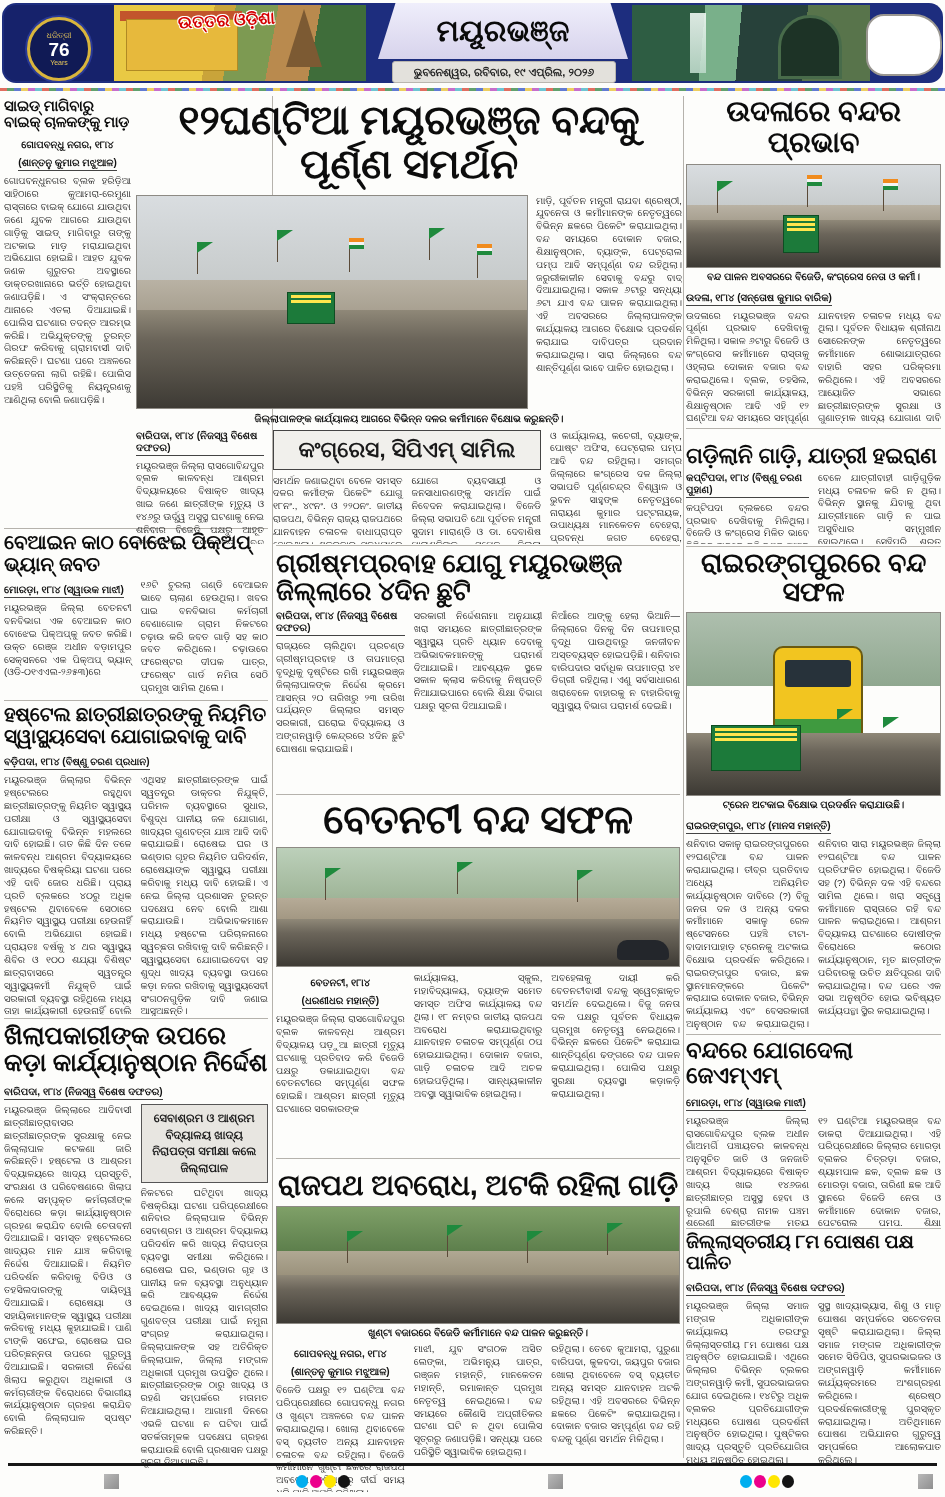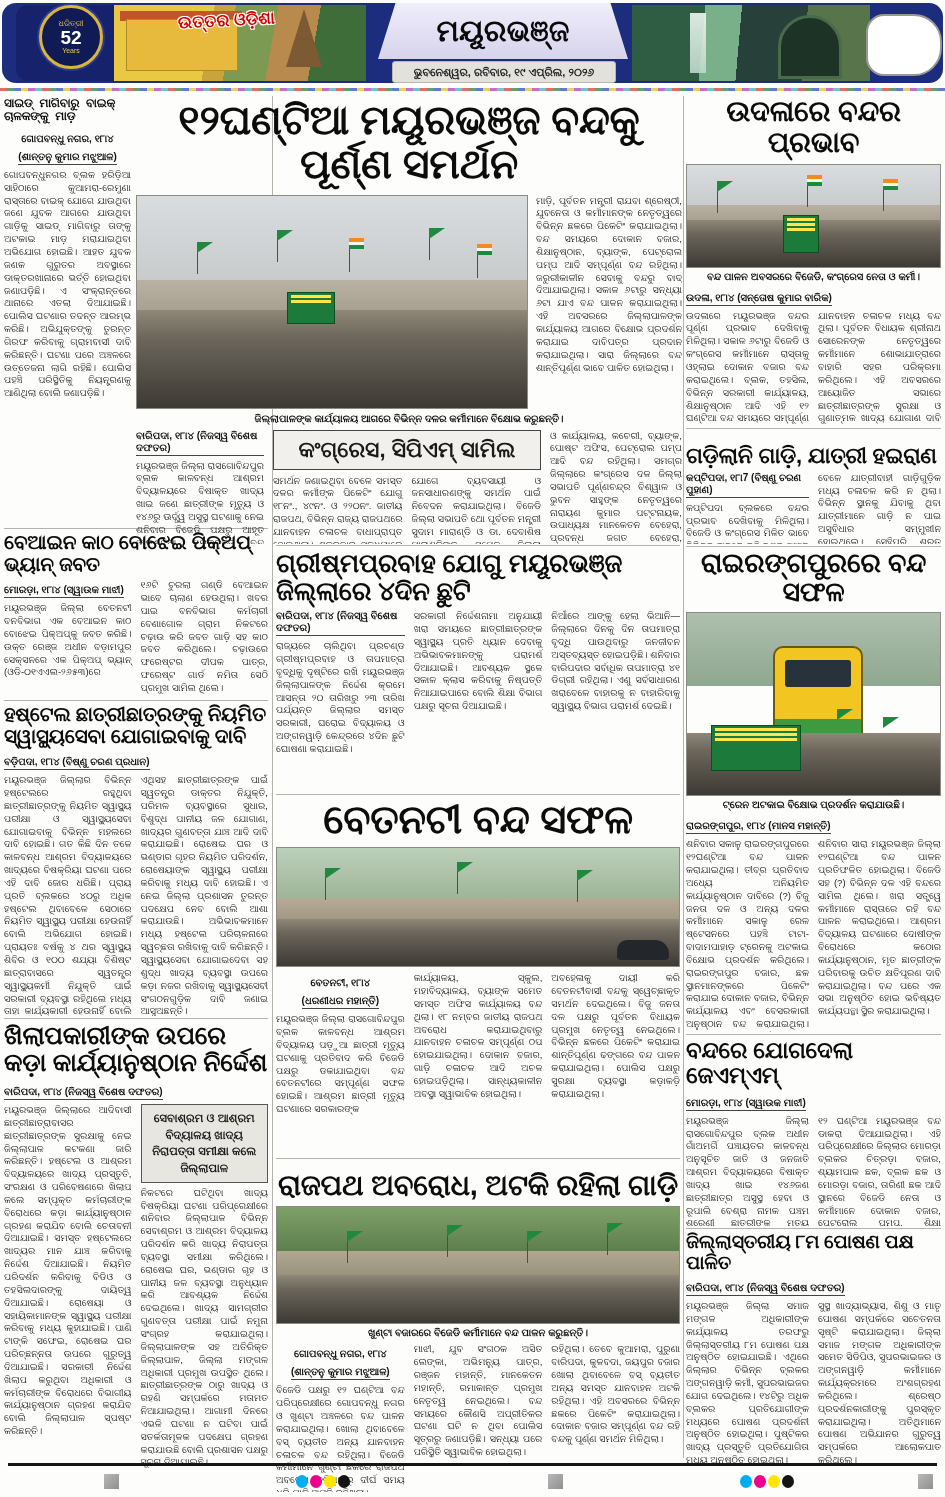--- a/index.html
+++ b/index.html
@@ -27,21 +27,21 @@
   .pole{position:absolute;width:1px;height:26px;background:#5a4a38;}
   .banner{position:absolute;background:#1c7a3a;border:1px solid #0e4d22;}
   .banner .bline{height:3px;margin:2px 3px;background:#ffe64d;}
   .subheadbox{background:#f1f0ec;border:1px solid #444;text-align:center;font-weight:bold;}
   .boxhead{background:#e8e6e1;border:1px solid #555;text-align:center;font-weight:bold;
            font-size:11.5px;line-height:1.45;padding:5px 4px;}
   
   #mast{position:absolute;left:0;top:0;width:945px;height:88px;}
   #mastband{position:absolute;left:2px;top:3px;width:941px;height:80px;background:#1d2d7e;border-radius:14px;}
   #logopanel{position:absolute;left:4px;top:5px;width:110px;height:76px;background:#16226b;
-             border-radius:12px 0 0 12px;display:flex;align-items:flex-start;justify-content:center;margin-left:12px;}
+             border-radius:12px 0 0 12px;display:flex;align-items:flex-end;justify-content:center;}
   #logoring{width:58px;height:58px;border-radius:50%;border:3px solid #d9b53c;background:#101a55;
             display:flex;flex-direction:column;align-items:center;justify-content:center;box-shadow:0 0 0 2px #2a3a96;}
   #logoring .l1{font-size:8px;color:#e7c75a;line-height:1;}
   #logoring .l2{font-size:19px;color:#ffffff;font-weight:bold;line-height:1.05;}
   #logoring .l3{font-size:7px;color:#e7c75a;line-height:1;}
   .collage{position:absolute;top:5px;height:76px;overflow:hidden;}
   #collageL{left:114px;width:252px;background:
      linear-gradient(100deg,#e9c944 0 38%,#c9a43a 38% 46%,#7d9a52 46% 62%,#b98a4e 62% 78%,#3f6d3a 78% 100%);}
   #collageL .bldg{position:absolute;left:12px;top:14px;width:110px;height:50px;background:#e7b93c;border:1px solid #b08a24;}
   #collageL .roof{position:absolute;left:6px;top:6px;width:122px;height:10px;background:#c2542c;}
@@ -80,21 +80,21 @@
 </head>
 <body>
 
 <div id="page">
 
   <div id="mast">
     <div id="mastband"></div>
     <div id="logopanel">
       <div id="logoring">
         <span class="l1">ଧରିତ୍ରୀ</span>
-        <span class="l2">52</span>
+        <span class="l2">76</span>
         <span class="l3">Years</span>
       </div>
     </div>
     <div id="collageL" class="collage">
       <div class="roof"></div>
       <div class="bldg"></div>
       <div class="temple"></div>
       <div id="regiontag">ଉତ୍ତର ଓଡ଼ିଶା</div>
     </div>
     <div id="titlewrap">
@@ -108,21 +108,21 @@
       <div class="arch"></div>
     </div>
     <div id="whiteblob"></div>
   </div>
   <div id="rainbow"></div>
 
   <div class="vrule" style="left:272px;top:96px;height:1362px;"></div>
   <div class="vrule" style="left:683px;top:96px;height:1362px;"></div>
 
   <div class="story" style="left:4px;top:98px;width:127px;height:428px;">
-    <div class="hl" style="font-size:12px;font-family:Liberation Mono, monospace;">ସାଇଡ୍ ମାଗିବାରୁ ବାଇକ୍ ଚାଳକଙ୍କୁ ମାଡ଼</div>
+    <div class="hl" style="font-size:15px;">ସାଇଡ୍ ମାଗିବାରୁ ବାଇକ୍ ଚାଳକଙ୍କୁ ମାଡ଼</div>
     <div style="text-align:center;margin-top:4px;"><span class="byline2">ଗୋପବନ୍ଧୁ ନଗର, ୧୮ା୪</span><br>
       <span class="byline">(ଶାନ୍ତନୁ କୁମାର ମଝୁଆଳ)</span></div>
     <div class="body">ଗୋପବନ୍ଧୁନଗର ବ୍ଲକ ହରିଡ଼ିଆ ସାହିଠାରେ କୁଆମରା-ରେମୁଣା ରାସ୍ତାରେ ବାଇକ୍ ଯୋଗେ ଯାଉଥିବା ଜଣେ ଯୁବକ ଆଗରେ ଯାଉଥିବା ଗାଡ଼ିକୁ ସାଇଡ୍ ମାଗିବାରୁ ତାଙ୍କୁ ଅଟକାଇ ମାଡ଼ ମରାଯାଇଥିବା ଅଭିଯୋଗ ହୋଇଛି। ଆହତ ଯୁବକ ଜଣକ ଗୁରୁତର ଅବସ୍ଥାରେ ଡାକ୍ତରଖାନାରେ ଭର୍ତ୍ତି ହୋଇଥିବା ଜଣାପଡ଼ିଛି। ଏ ସଂକ୍ରାନ୍ତରେ ଥାନାରେ ଏତଲା ଦିଆଯାଇଛି। ପୋଲିସ ଘଟଣାର ତଦନ୍ତ ଆରମ୍ଭ କରିଛି। ଅଭିଯୁକ୍ତଙ୍କୁ ତୁରନ୍ତ ଗିରଫ କରିବାକୁ ଗ୍ରାମବାସୀ ଦାବି କରିଛନ୍ତି। ଘଟଣା ପରେ ଅଞ୍ଚଳରେ ଉତ୍ତେଜନା ଲାଗି ରହିଛି। ପୋଲିସ ପହଞ୍ଚି ପରିସ୍ଥିତିକୁ ନିୟନ୍ତ୍ରଣକୁ ଆଣିଥିଲା ବୋଲି ଜଣାପଡ଼ିଛି।</div>
   </div>
   <div class="hrule" style="left:4px;top:528px;width:264px;"></div>
 
   <div class="story" style="left:136px;top:96px;width:546px;height:448px;">
     <div class="hl" style="font-size:41px;text-align:center;margin-top:2px;">୧୨ଘଣ୍ଟିଆ ମୟୂରଭଞ୍ଜ ବନ୍ଦକୁ ପୂର୍ଣ୍ଣ ସମର୍ଥନ</div>
     <div style="display:flex;gap:8px;margin-top:8px;">
       <div class="photo" style="width:390px;height:212px;flex:none;">
@@ -188,21 +188,21 @@
       <div class="col body">ଉଦଳାରେ ମୟୂରଭଞ୍ଜ ବନ୍ଦର ପୂର୍ଣ୍ଣ ପ୍ରଭାବ ଦେଖିବାକୁ ମିଳିଥିଲା। ସକାଳ ୬ଟାରୁ ବିଜେଡି ଓ କଂଗ୍ରେସ କର୍ମୀମାନେ ରାସ୍ତାକୁ ଓହ୍ଲାଇ ଦୋକାନ ବଜାର ବନ୍ଦ କରାଇଥିଲେ। ବ୍ଲକ, ତହସିଲ, ବିଭିନ୍ନ ସରକାରୀ କାର୍ଯ୍ୟାଳୟ, ଶିକ୍ଷାନୁଷ୍ଠାନ ଆଦି ଏହି ୧୨ ଘଣ୍ଟିଆ ବନ୍ଦ ସମୟରେ ସମ୍ପୂର୍ଣ୍ଣ ଅଚଳ ରହିଥିଲା। ଆଶ୍ରମ ବିଦ୍ୟାଳୟ ଛାତ୍ରୀ ମୃତ୍ୟୁ ଘଟଣାରେ ଦୋଷୀଙ୍କୁ ଦୃଷ୍ଟାନ୍ତମୂଳକ ଦଣ୍ଡ ଦେବାକୁ ଦାବି ହୋଇଥିଲା।</div>
       <div class="col body">ଯାନବାହନ ଚଳାଚଳ ମଧ୍ୟ ବନ୍ଦ ଥିଲା। ପୂର୍ବତନ ବିଧାୟକ ଶ୍ରୀନାଥ ସୋରେନଙ୍କ ନେତୃତ୍ୱରେ କର୍ମୀମାନେ ଶୋଭାଯାତ୍ରାରେ ବାହାରି ସହର ପରିକ୍ରମା କରିଥିଲେ। ଏହି ଅବସରରେ ଆୟୋଜିତ ସଭାରେ ଛାତ୍ରୀଛାତ୍ରଙ୍କ ସୁରକ୍ଷା ଓ ଗୁଣାତ୍ମକ ଖାଦ୍ୟ ଯୋଗାଣ ଦାବି କରାଯାଇଥିଲା। କଂଗ୍ରେସ, ସିପିଏମ୍ କର୍ମୀମାନେ ମଧ୍ୟ ବନ୍ଦରେ ସାମିଲ ହୋଇ ସମର୍ଥନ ଜଣାଇଥିଲେ। ବନ୍ଦ ଶାନ୍ତିପୂର୍ଣ୍ଣ ଭାବେ ପାଳିତ ହୋଇଥିବା ଜଣାପଡ଼ିଛି।</div>
     </div>
   </div>
   <div class="hrule" style="left:686px;top:428px;width:255px;"></div>
 
   <div class="story" style="left:686px;top:432px;width:255px;height:112px;">
     <div class="hl" style="font-size:22px;margin-top:12px;">ଗଡ଼ିଲାନି ଗାଡ଼ି, ଯାତ୍ରୀ ହଇରାଣ</div>
     <div class="cols" style="margin-top:4px;">
       <div class="col">
-        <span class="byline">କପ୍ଟିପଦା, ୧୮ା7 (ବିଷ୍ଣୁ ଚରଣ ପୁହାଣ)</span>
+        <span class="byline">କପ୍ଟିପଦା, ୧୮ା୪ (ବିଷ୍ଣୁ ଚରଣ ପୁହାଣ)</span>
         <div class="body">କପ୍ଟିପଦା ବ୍ଲକରେ ବନ୍ଦର ପ୍ରଭାବ ଦେଖିବାକୁ ମିଳିଥିଲା। ବିଜେଡି ଓ କଂଗ୍ରେସ ମିଳିତ ଭାବେ ବିଭିନ୍ନ ସ୍ଥାନରେ ରହି ବନ୍ଦକୁ ସଫଳ କରିଥିଲେ। କପ୍ଟିପଦା ଅଞ୍ଚଳରେ ସବୁ ବ୍ୟବସାୟିକ ପ୍ରତିଷ୍ଠାନ ବନ୍ଦ ରହିଥିବା</div>
       </div>
       <div class="col body">ବେଳେ ଯାତ୍ରୀବାହୀ ଗାଡ଼ିଗୁଡ଼ିକ ମଧ୍ୟ ଚଳାଚଳ କରି ନ ଥିଲା। ବିଭିନ୍ନ ସ୍ଥାନକୁ ଯିବାକୁ ଥିବା ଯାତ୍ରୀମାନେ ଗାଡ଼ି ନ ପାଇ ଅସୁବିଧାର ସମ୍ମୁଖୀନ ହୋଇଥିଲେ। ସେହିପରି ଶରତ ଅଞ୍ଚଳରେ ଦୋକାନ ବଜାର ଓ ଗାଡ଼ି ଚଳାଚଳ ବନ୍ଦ ରହିଥିଲା।</div>
     </div>
   </div>
   <div class="hrule" style="left:686px;top:546px;width:255px;"></div>
 
   <div class="story" style="left:686px;top:549px;width:255px;height:483px;">
     <div class="hl" style="font-size:27px;text-align:center;">ରାଇରଙ୍ଗପୁରରେ ବନ୍ଦ ସଫଳ</div>
     <div class="photo" style="width:253px;height:182px;margin-top:5px;">

